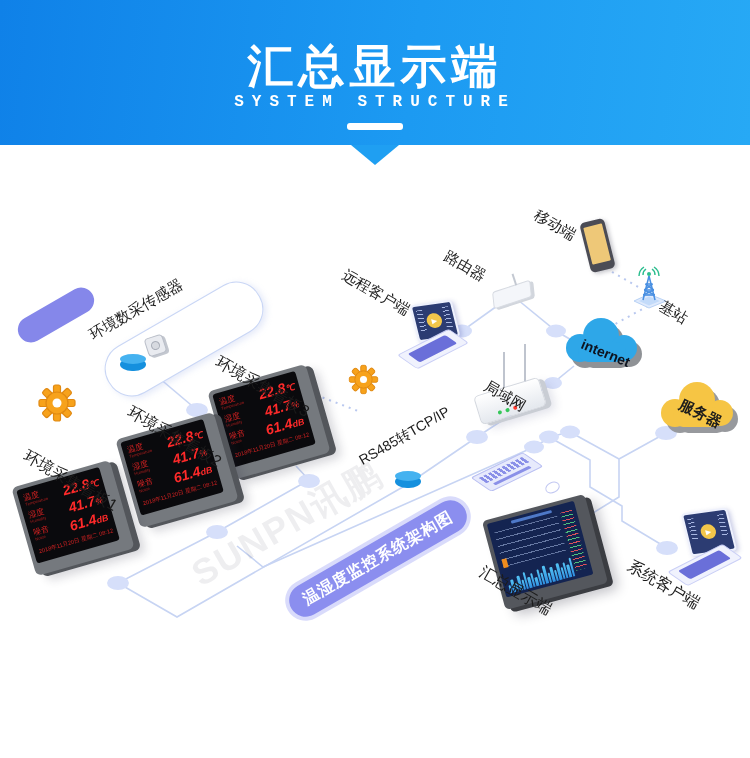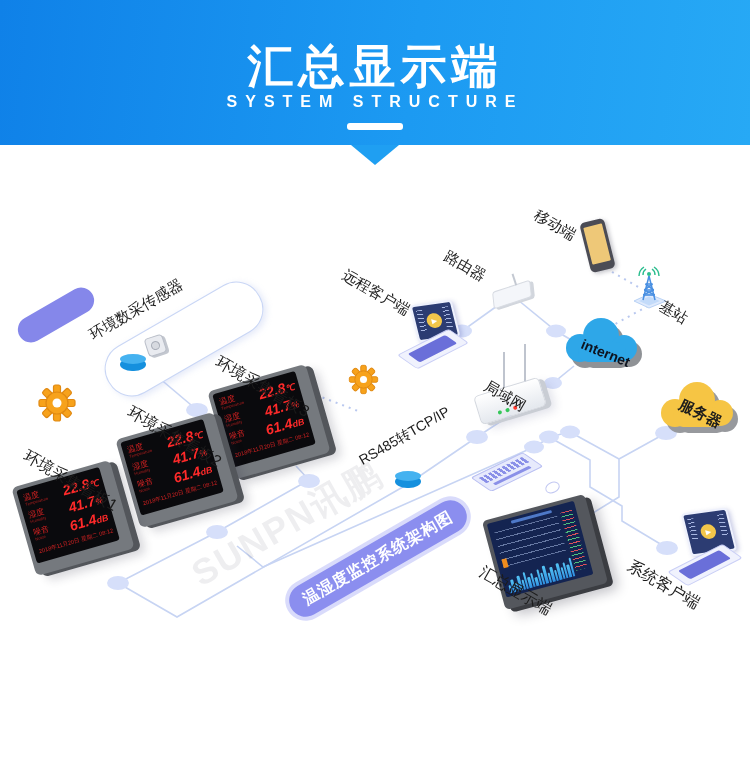--- a/index.html
+++ b/index.html
@@ -5,21 +5,21 @@
   html,body{margin:0;padding:0;background:#ffffff;}
   body{font-family:"Liberation Sans", sans-serif; width:750px; height:758px; overflow:hidden; position:relative;}
   .stage{position:absolute; inset:0; width:750px; height:758px;}
 
   
   .header{position:absolute; left:0; top:0; width:750px; height:145px;
     background:linear-gradient(97deg,#0f81e8 0%,#1c9af2 55%,#27a9f5 100%);}
   .header .title{position:absolute; width:100%; text-align:center; top:36px;
     color:#fff; font-size:46px; font-weight:800; letter-spacing:5px;}
   .header .subtitle{position:absolute; width:100%; text-align:center; top:93px;
-    color:#fff; font-size:16px; font-weight:600; letter-spacing:8px;}
+    color:#fff; font-size:16px; font-weight:600; letter-spacing:8px;font-family:Liberation Mono, monospace;}
   .header .dash{position:absolute; left:347px; top:123px; width:56px; height:7px; border-radius:3px; background:#fff;}
   .header-arrow{position:absolute; left:351px; top:145px; width:0; height:0;
     border-left:24px solid transparent; border-right:24px solid transparent; border-top:20px solid #1f9ff2;}
 
   
   .lines{position:absolute; left:0; top:0; pointer-events:none;}
   .lbl{position:absolute; font-size:15px; font-weight:500; color:#1b1b1b; white-space:nowrap;
     transform-origin:left top; z-index:6;}
   .r-30{transform:rotate(-30deg);} .r30{transform:rotate(30deg);}
 

